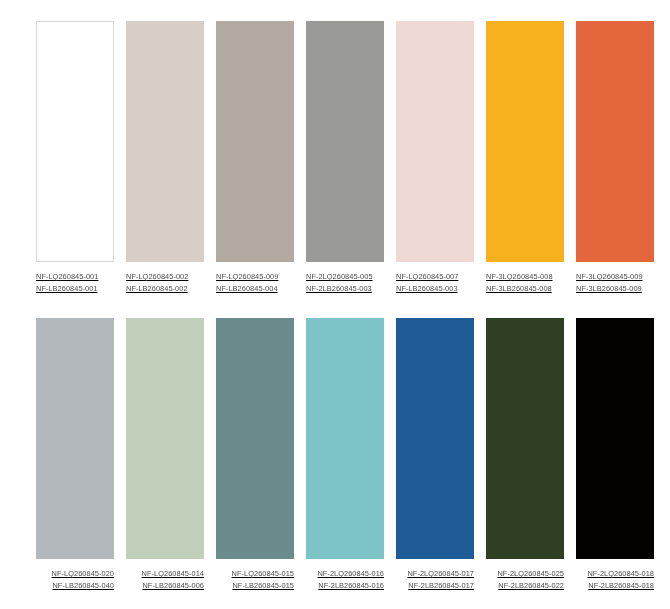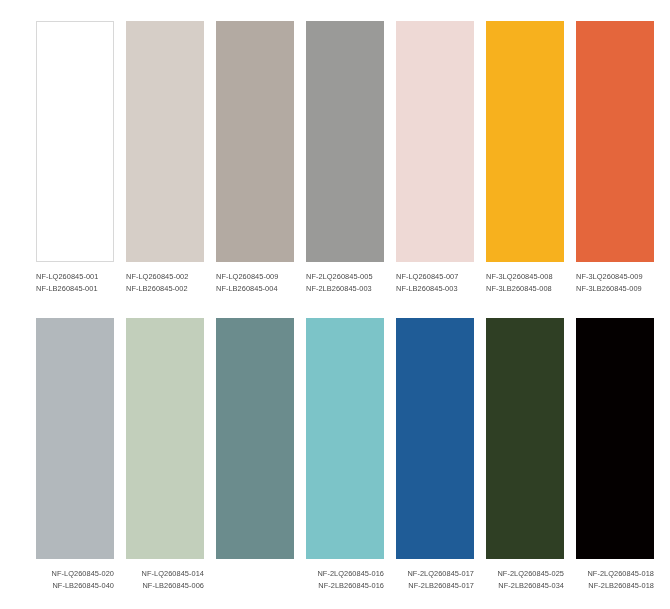--- a/index.html
+++ b/index.html
@@ -29,20 +29,21 @@
     flex-direction: row;
     gap: 12px;
   }
   #swatch-row-1 { top: 21px; }
   #swatch-row-2 { top: 318px; text-align: right; }
 
   .swatch-cell {
     width: 78px;
     display: flex;
     flex-direction: column;
+    text-decoration: underline;
   }
   .swatch-chip {
     width: 78px;
     height: 241px;
     box-sizing: border-box;
     display: block;
   }
   .swatch-chip.bordered {
     border: 1px solid #d8d8d8;
   }
@@ -126,40 +127,44 @@
       </div>
       <div class="swatch-cell">
         <div class="swatch-chip" style="background: rgb(194, 207, 187);"></div>
         <div class="swatch-codes">
           <div class="swatch-code">NF-LQ260845-014</div>
           <div class="swatch-code">NF-LB260845-006</div>
         </div>
       </div>
       <div class="swatch-cell">
         <div class="swatch-chip" style="background: rgb(107, 140, 141);"></div>
+        <div class="swatch-codes">
+          <div class="swatch-code">NF-LQ260845-015</div>
+          <div class="swatch-code">NF-LB260845-015</div>
+        </div>
       </div>
       <div class="swatch-cell">
         <div class="swatch-chip" style="background: rgb(124, 196, 200);"></div>
         <div class="swatch-codes">
           <div class="swatch-code">NF-2LQ260845-016</div>
           <div class="swatch-code">NF-2LB260845-016</div>
         </div>
       </div>
       <div class="swatch-cell">
         <div class="swatch-chip" style="background: rgb(31, 92, 151);"></div>
         <div class="swatch-codes">
           <div class="swatch-code">NF-2LQ260845-017</div>
           <div class="swatch-code">NF-2LB260845-017</div>
         </div>
       </div>
       <div class="swatch-cell">
         <div class="swatch-chip" style="background: rgb(47, 63, 36);"></div>
         <div class="swatch-codes">
           <div class="swatch-code">NF-2LQ260845-025</div>
-          <div class="swatch-code">NF-2LB260845-034</div>
+          <div class="swatch-code">NF-2LB260845-022</div>
         </div>
       </div>
       <div class="swatch-cell">
         <div class="swatch-chip" style="background: rgb(4, 0, 0);"></div>
         <div class="swatch-codes">
           <div class="swatch-code">NF-2LQ260845-018</div>
           <div class="swatch-code">NF-2LB260845-018</div>
         </div>
       </div>
     </div>

